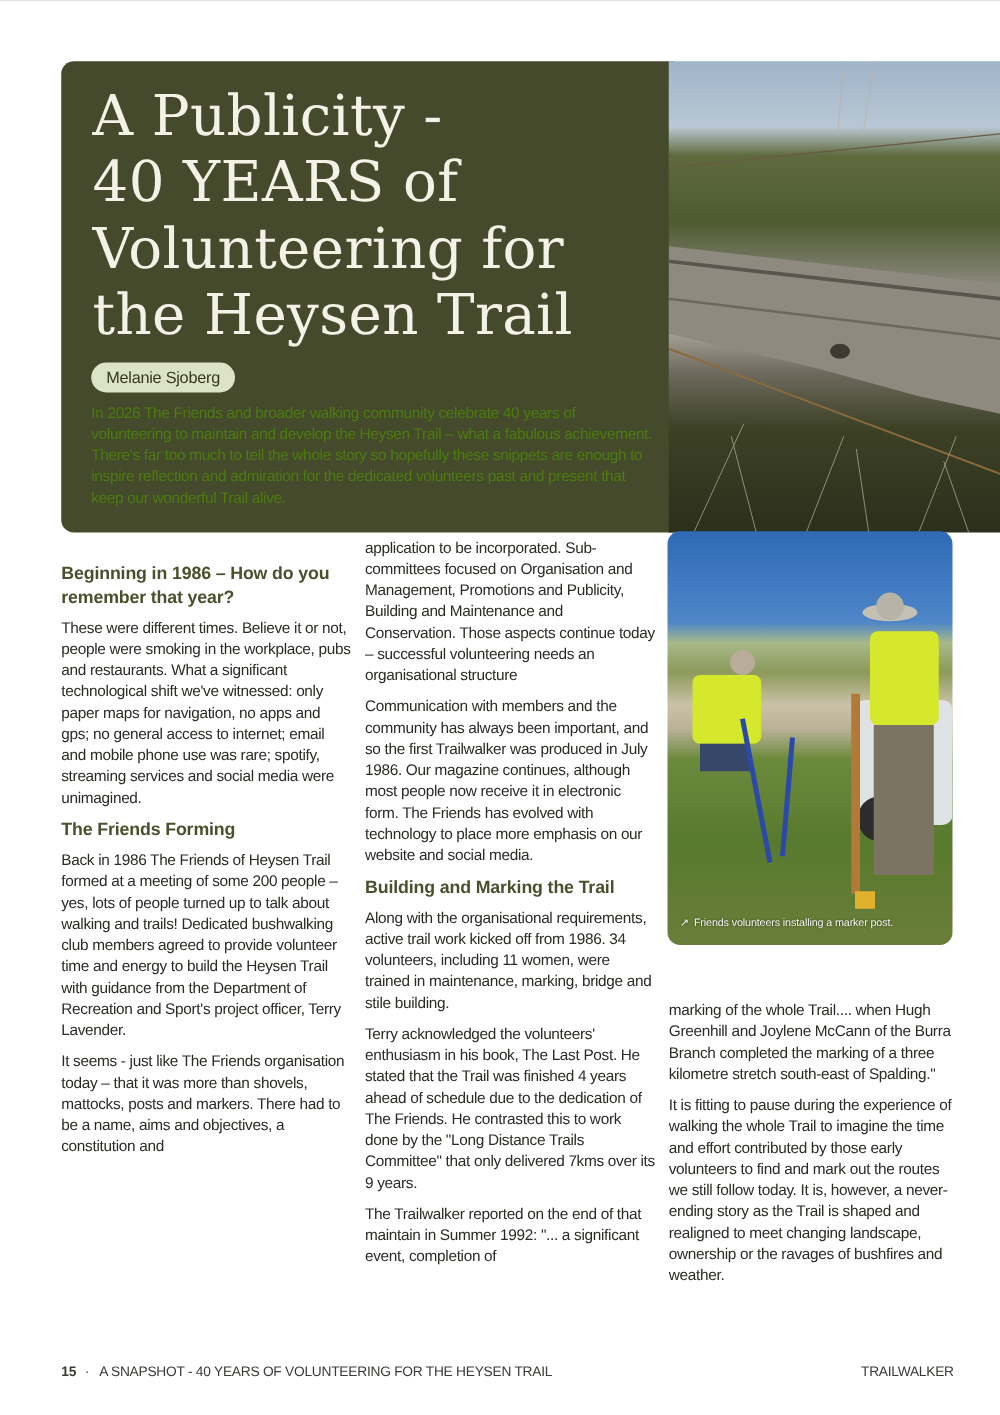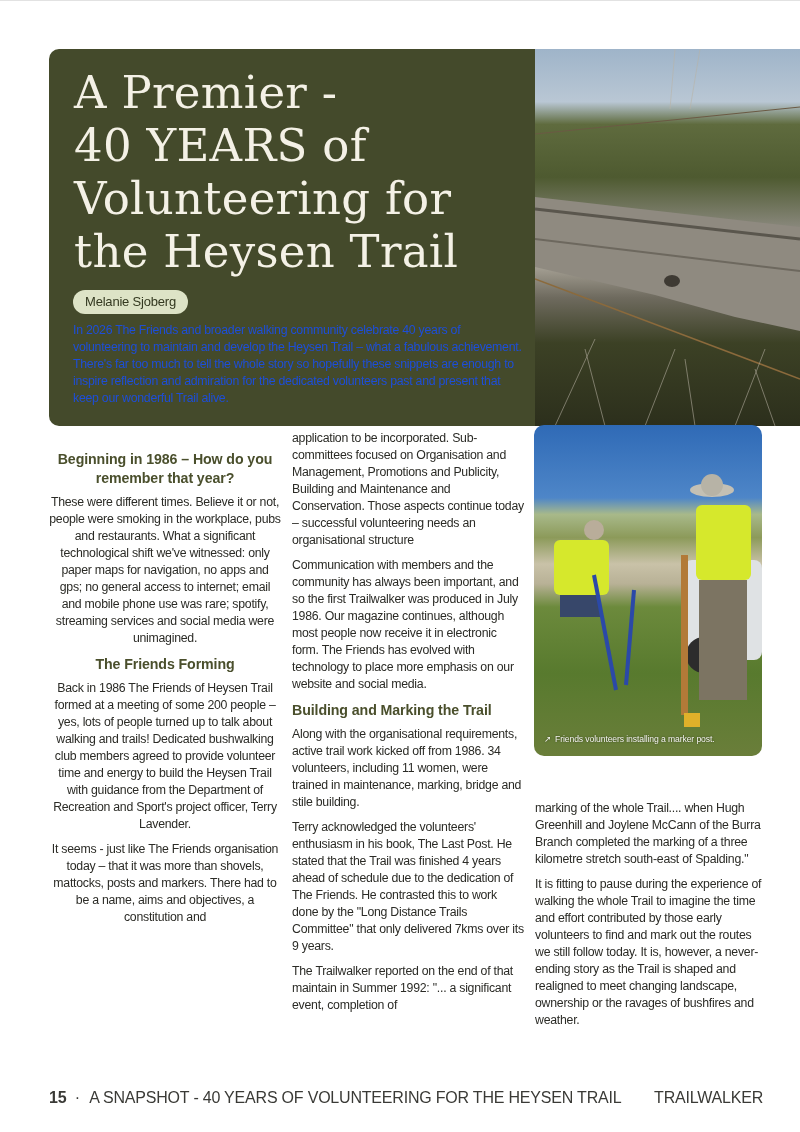--- a/index.html
+++ b/index.html
@@ -18,62 +18,62 @@
     font-size: 45px; line-height: 53px; color: #f4f1e6; font-weight: normal;
     letter-spacing: 0.3px;
   }
   .author-badge {
     position: absolute; left: 73px; top: 290px; height: 24px; padding: 0 12px;
     background: #dde3c6; color: #33381f; border-radius: 12px;
     font-size: 13px; line-height: 24px; font-weight: normal; letter-spacing: -0.2px;
   }
   .hero-intro {
     position: absolute; left: 73px; top: 322px; width: 450px;
-    font-size: 12.3px; line-height: 17px; color: #1d4ed8; letter-spacing: -0.25px;
+    font-size: 12.3px; line-height: 17px; color: #4d7c0f; letter-spacing: -0.25px;
   }
   .hero-photo {
     position: absolute; left: 535px; top: 49px; width: 265px; height: 377px; overflow: hidden;
     background: linear-gradient(180deg, #9fb4c9 0%, #b9c7d4 14%, #5f6b3e 20%, #4e5a30 34%, #8c8a80 48%, #a39e92 58%, #6e6a5e 66%, #3c4125 78%, #2c2f1c 100%);
   }
 
   
   .col { position: absolute; top: 450px; width: 232px; font-size: 12.3px; line-height: 17px; color: #2b2b26; letter-spacing: -0.25px; }
-  .col-1 { left: 49px; text-align: center; }
+  .col-1 { left: 49px; }
   .col-2 { left: 292px; top: 430px; }
   .col-3 { left: 535px; top: 800px; width: 232px; }
   .col h2 { font-size: 14.2px; line-height: 19px; color: #4a4f2c; font-weight: bold; margin-bottom: 6px; letter-spacing: -0.1px; }
   .col p { margin-bottom: 8px; }
   .col h2.mid { margin-top: 4px; }
 
   
   .photo-figure {
     position: absolute; left: 534px; top: 425px; width: 228px; height: 331px;
     border-radius: 10px; overflow: hidden;
     background: linear-gradient(180deg, #2f6ab6 0%, #4e86c8 22%, #a8b98a 27%, #8c9a5a 34%, #c9c2a8 42%, #b8b196 48%, #6c8a3c 55%, #587a2e 75%, #6a7e3a 100%);
   }
   .figure-caption {
     position: absolute; left: 10px; bottom: 12px; font-size: 8.6px; color: #f5f5ef; letter-spacing: -0.1px;
     text-shadow: 0 0 2px rgba(0,0,0,0.6);
   }
   .caption-arrow { margin-right: 4px; }
 
   
-  .footer { position: absolute; left: 49px; top: 1092px; width: 714px; font-size: 16px; line-height: 12px; color: #3a3a36; letter-spacing: -0.2px; }
+  .footer { position: absolute; left: 49px; top: 1092px; width: 714px; font-size: 11px; line-height: 12px; color: #3a3a36; letter-spacing: -0.2px; }
   .page-number { font-weight: bold; margin-right: 4px; }
   .footer-dot { margin-right: 6px; }
   .publication-name { position: absolute; right: 0; top: 0; }
 </style>
 </head>
 <body>
 
 <div class="top-rule"></div>
 
 <div class="hero-panel"></div>
 <h1 class="hero-title">
-  <span>A Premier -</span><br>
+  <span>A Publicity -</span><br>
   <span>40 YEARS of</span><br>
   <span>Volunteering for</span><br>
   <span>the Heysen Trail</span>
 </h1>
 <div class="author-badge">Melanie Sjoberg</div>
 <p class="hero-intro">In 2026 The Friends and broader walking community celebrate 40 years of volunteering to maintain and develop the Heysen Trail – what a fabulous achievement. There's far too much to tell the whole story so hopefully these snippets are enough to inspire reflection and admiration for the dedicated volunteers past and present that keep our wonderful Trail alive.</p>
 <div class="hero-photo" title="Weathered timber fence rail in native scrub">
   <svg width="265" height="377" viewBox="0 0 265 377">
     <line x1="0" y1="85" x2="265" y2="58" stroke="#6b5a44" stroke-width="1"></line>
     <path d="M0 148 L265 178 L265 282 L200 268 L120 246 L0 218 Z" fill="#8f8a80"></path>

